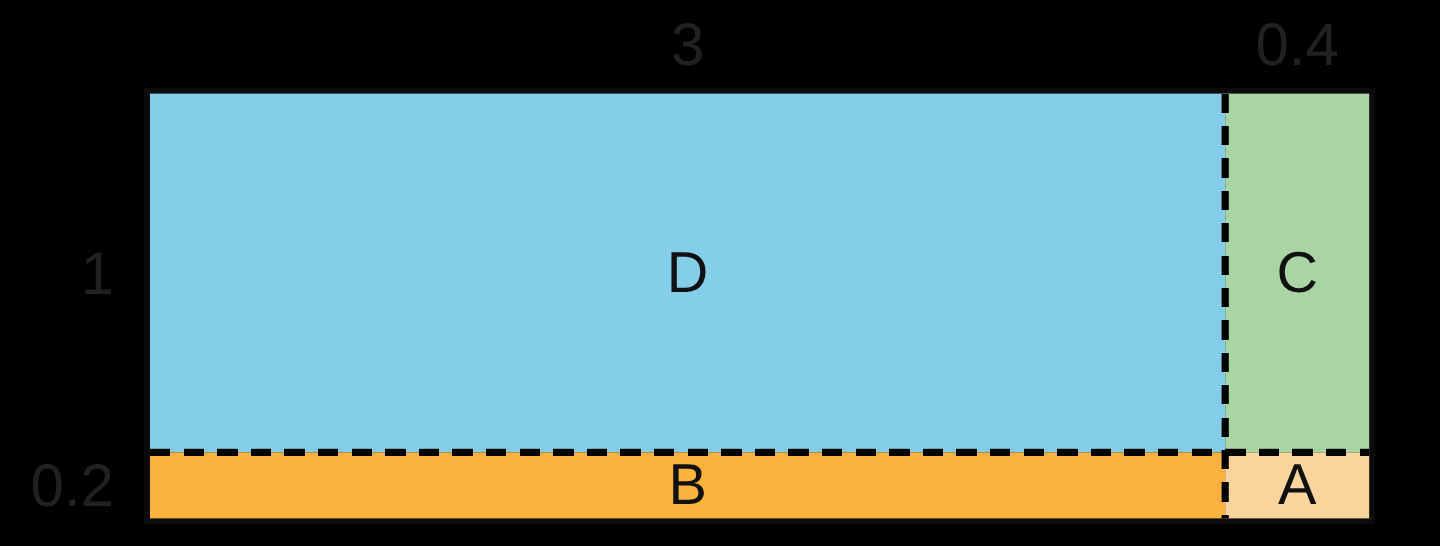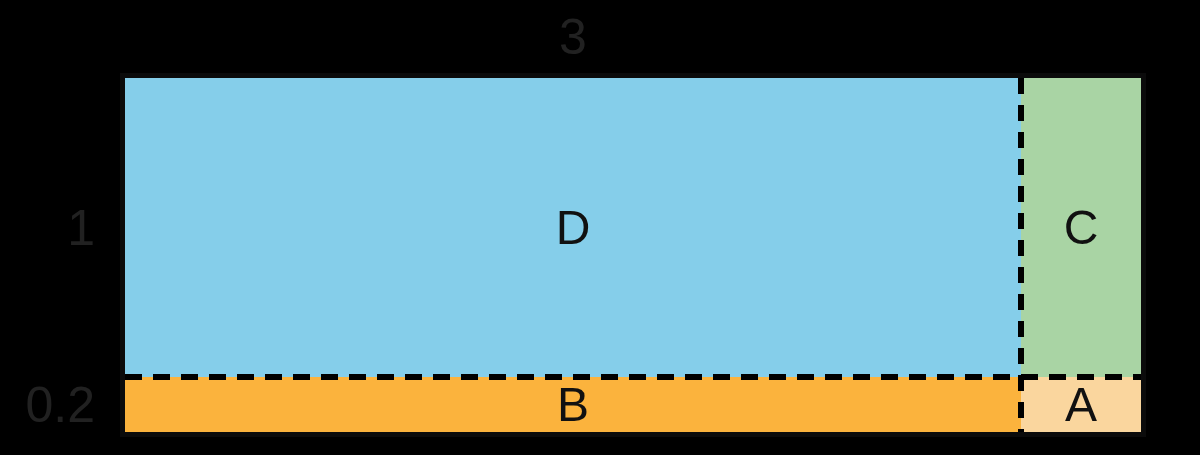--- a/index.html
+++ b/index.html
@@ -82,20 +82,21 @@
   }
   #side-label-d { top: 78px;  height: 299px; }
   #side-label-b { top: 377px; height: 55px; text-align: right; }
 </style>
 </head>
 <body>
 
 <div class="stage">
 
   <div class="edge-label top" id="top-label-d">3</div>
+  <div class="edge-label top" id="top-label-c">0.4</div>
 
   <div class="edge-label side" id="side-label-d">1</div>
   <div class="edge-label side" id="side-label-b">0.2</div>
 
   <div class="rect-border"></div>
 
   <div class="region" id="region-D" style="background-color: rgb(133, 206, 234);">
     <span class="region-letter">D</span>
   </div>
 

